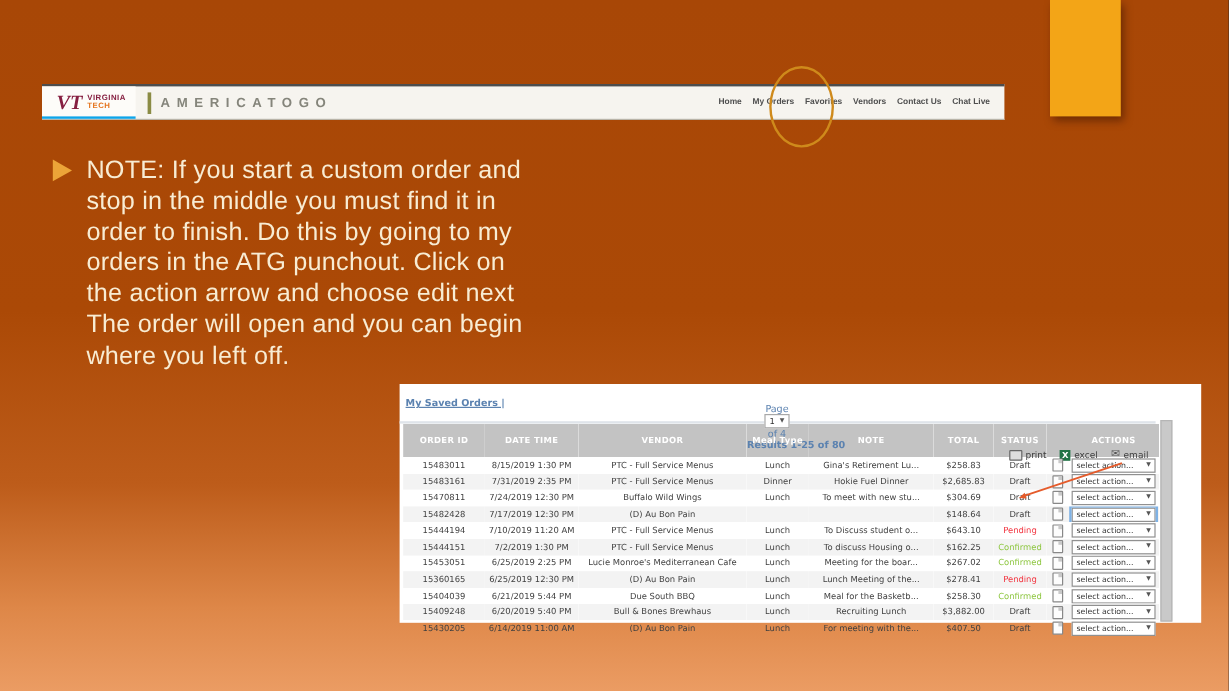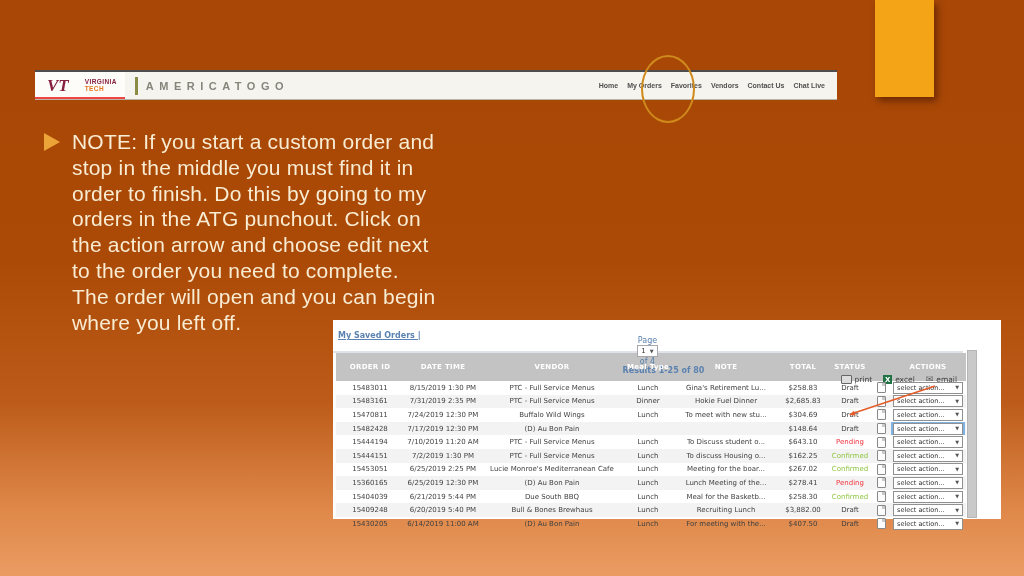--- a/index.html
+++ b/index.html
@@ -5,22 +5,22 @@
   html,body{margin:0;padding:0;background:#222;}
   .slide{position:relative;width:1024px;height:576px;overflow:hidden;
     font-family:"Liberation Sans",sans-serif;
     background:linear-gradient(180deg,#a84706 0%,#ab4906 45%,#bd5c1a 70%,#de8748 88%,#eb9c63 100%);}
   .amber-rect{position:absolute;left:875px;top:0;width:59px;height:97px;background:#f3a517;
     box-shadow:3px 4px 7px rgba(45,12,0,.5);}
   
   .header-bar{position:absolute;left:35px;top:70px;width:802px;height:30px;box-sizing:border-box;
     background:#f6f4ef;border-top:2px solid #4d4d4d;border-bottom:1px solid #b9b4a8;
     display:flex;align-items:center;}
-  .logo-block{display:flex;align-items:center;gap:16px;padding:2px 8px 1px 12px;height:100%;
-    box-sizing:border-box;border-bottom:2px solid #ef4444;background:#fdfcf9;}
+  .logo-block{display:flex;align-items:center;gap:4px;padding:2px 8px 1px 12px;height:100%;
+    box-sizing:border-box;border-bottom:2px solid #0ea5e9;background:#fdfcf9;}
   .vt-mark{font-family:"Liberation Serif",serif;font-style:italic;font-weight:bold;font-size:17px;
     color:#861F41;line-height:1;}
   .vt-text{display:flex;flex-direction:column;font-size:6.5px;line-height:7px;font-weight:bold;
     color:#861F41;letter-spacing:.4px;}
   .vt-tech{color:#e5751f;}
   .brand-sep{width:3px;height:18px;background:#8a8b44;margin:0 8px 0 10px;}
   .brand{font-size:11px;letter-spacing:5.5px;color:#85857b;font-weight:bold;}
   .nav{margin-left:auto;display:flex;gap:9px;padding-right:12px;align-items:center;}
   .nav-link{font-size:7px;color:#4f4f4f;font-weight:bold;white-space:nowrap;cursor:pointer;}
   .circle-annotation{position:absolute;left:641px;top:55px;width:50px;height:64px;
@@ -102,21 +102,20 @@
   <div class="circle-annotation"></div>
 
   <div class="note">
     <span class="bullet"></span>
     <div class="note-text">
         <div>NOTE:  If you start a custom order and</div>
         <div>stop in the middle you must find it in</div>
         <div>order to finish.  Do this by going to my</div>
         <div>orders in the ATG punchout.  Click on</div>
         <div>the action arrow and choose edit next</div>
-        <div>to the order you need to complete.</div>
         <div>The order will open and you can begin</div>
         <div>where you left off.</div>
       </div>
   </div>
 
   <div class="panel">
     <div class="panel-top">
       <span class="saved-link">My Saved Orders |</span>
     </div>
     <div class="page-row">

